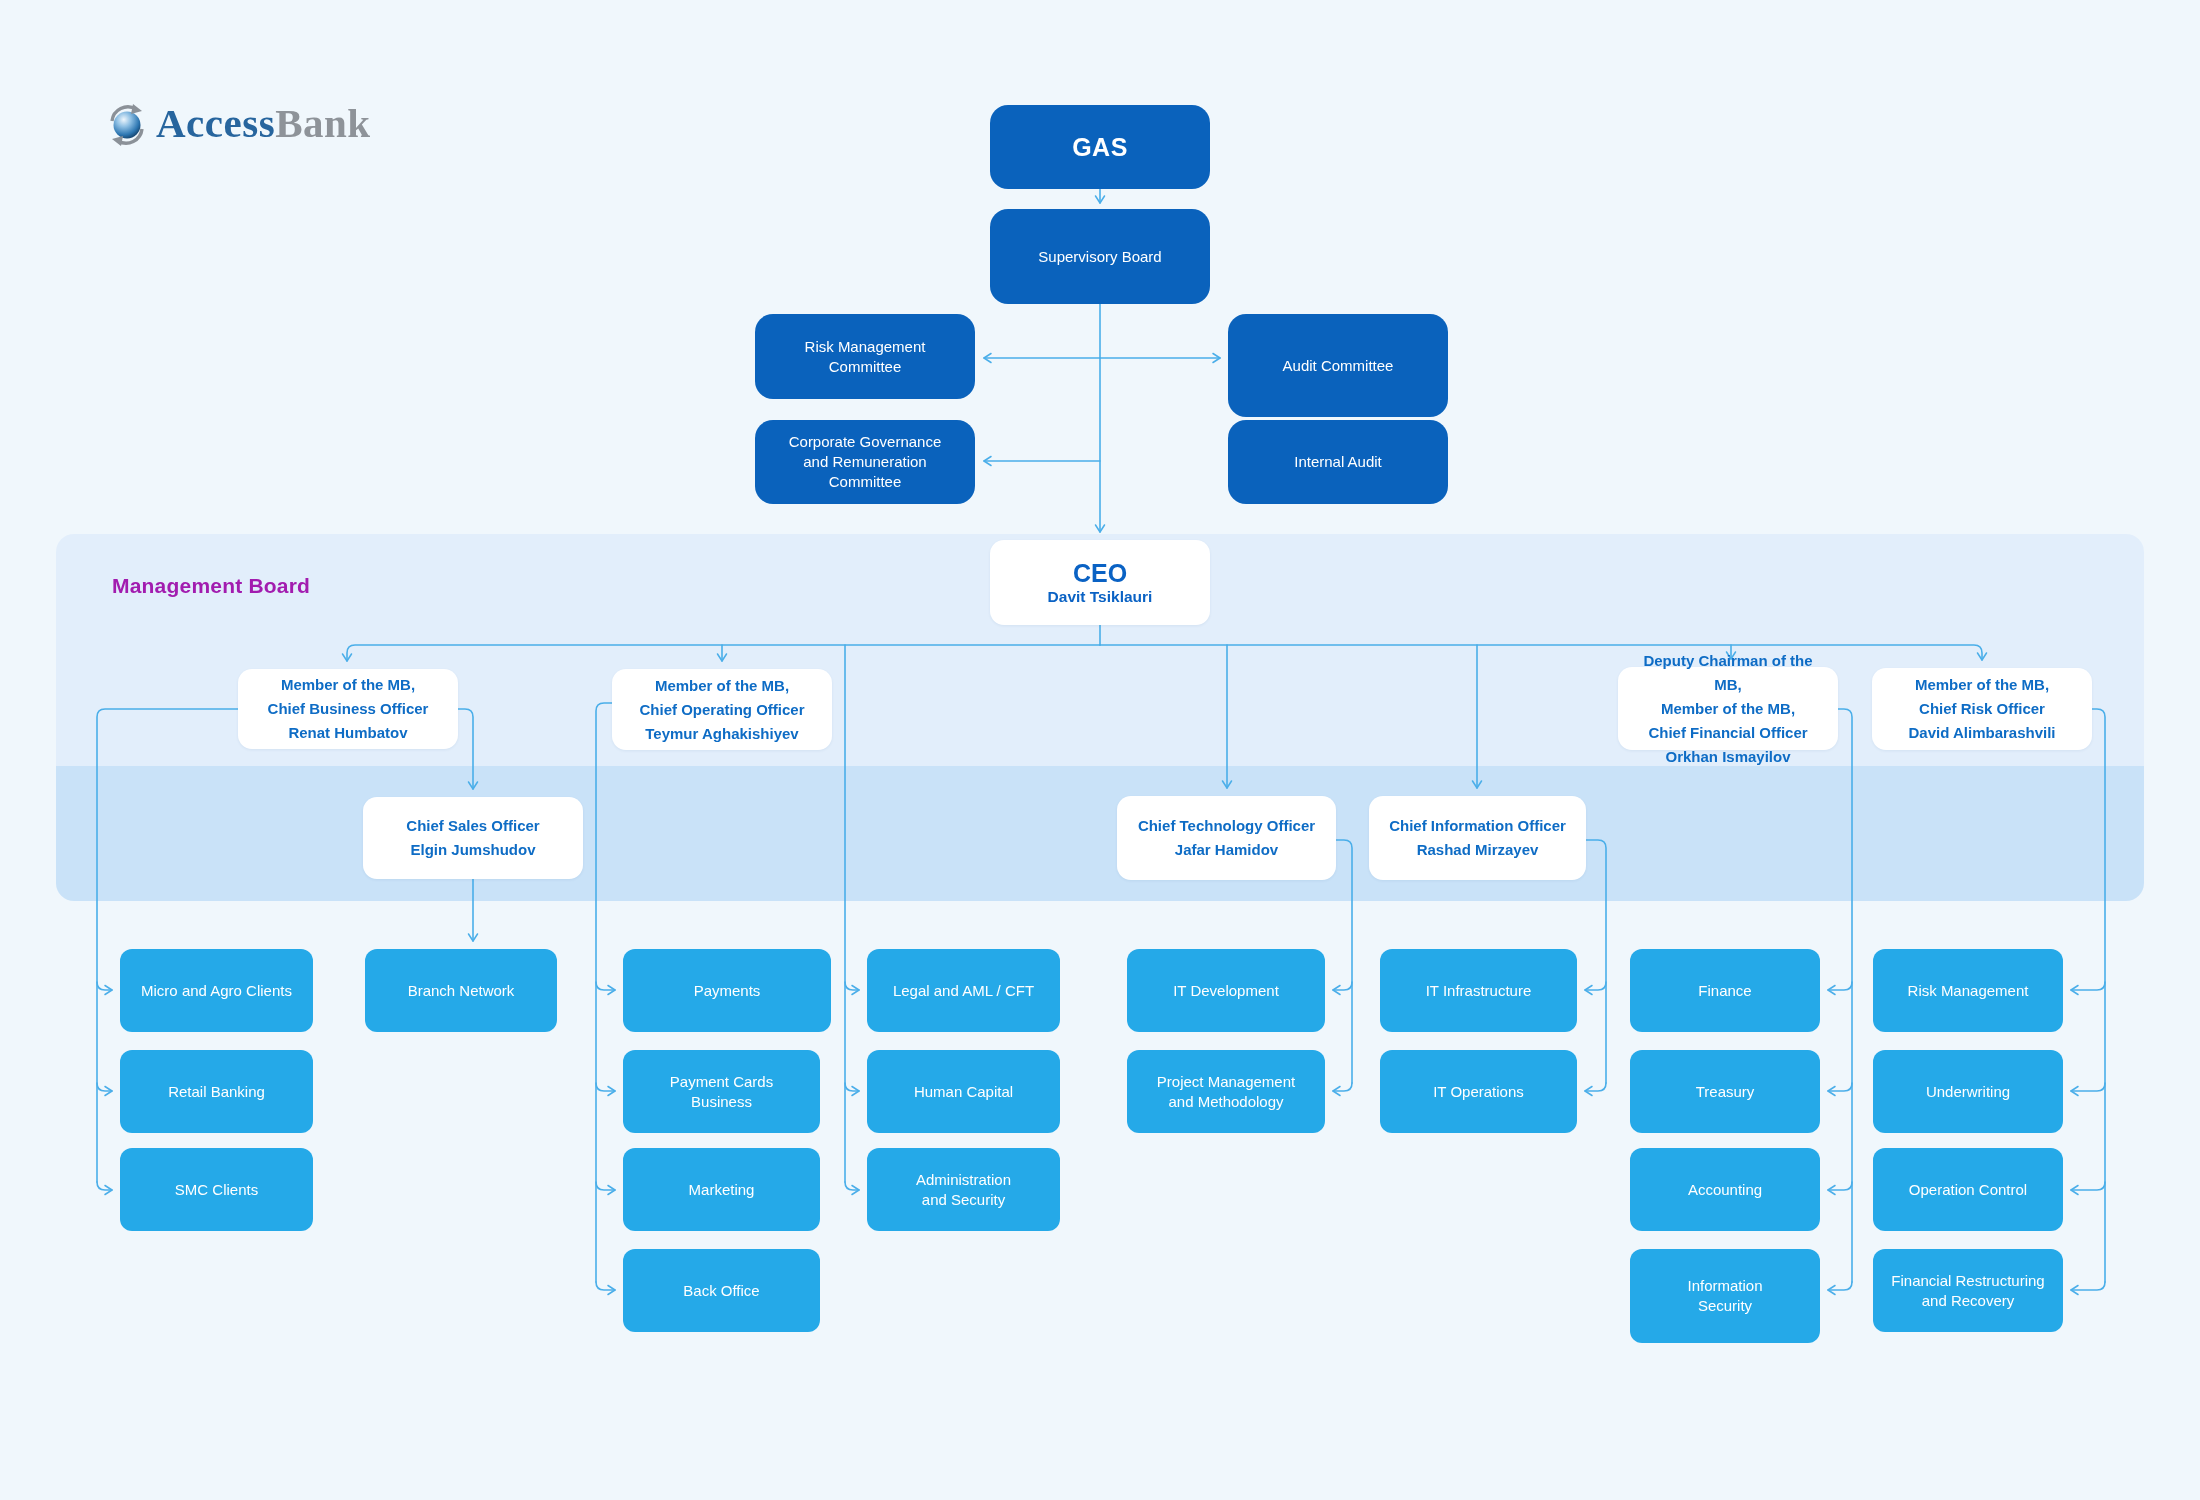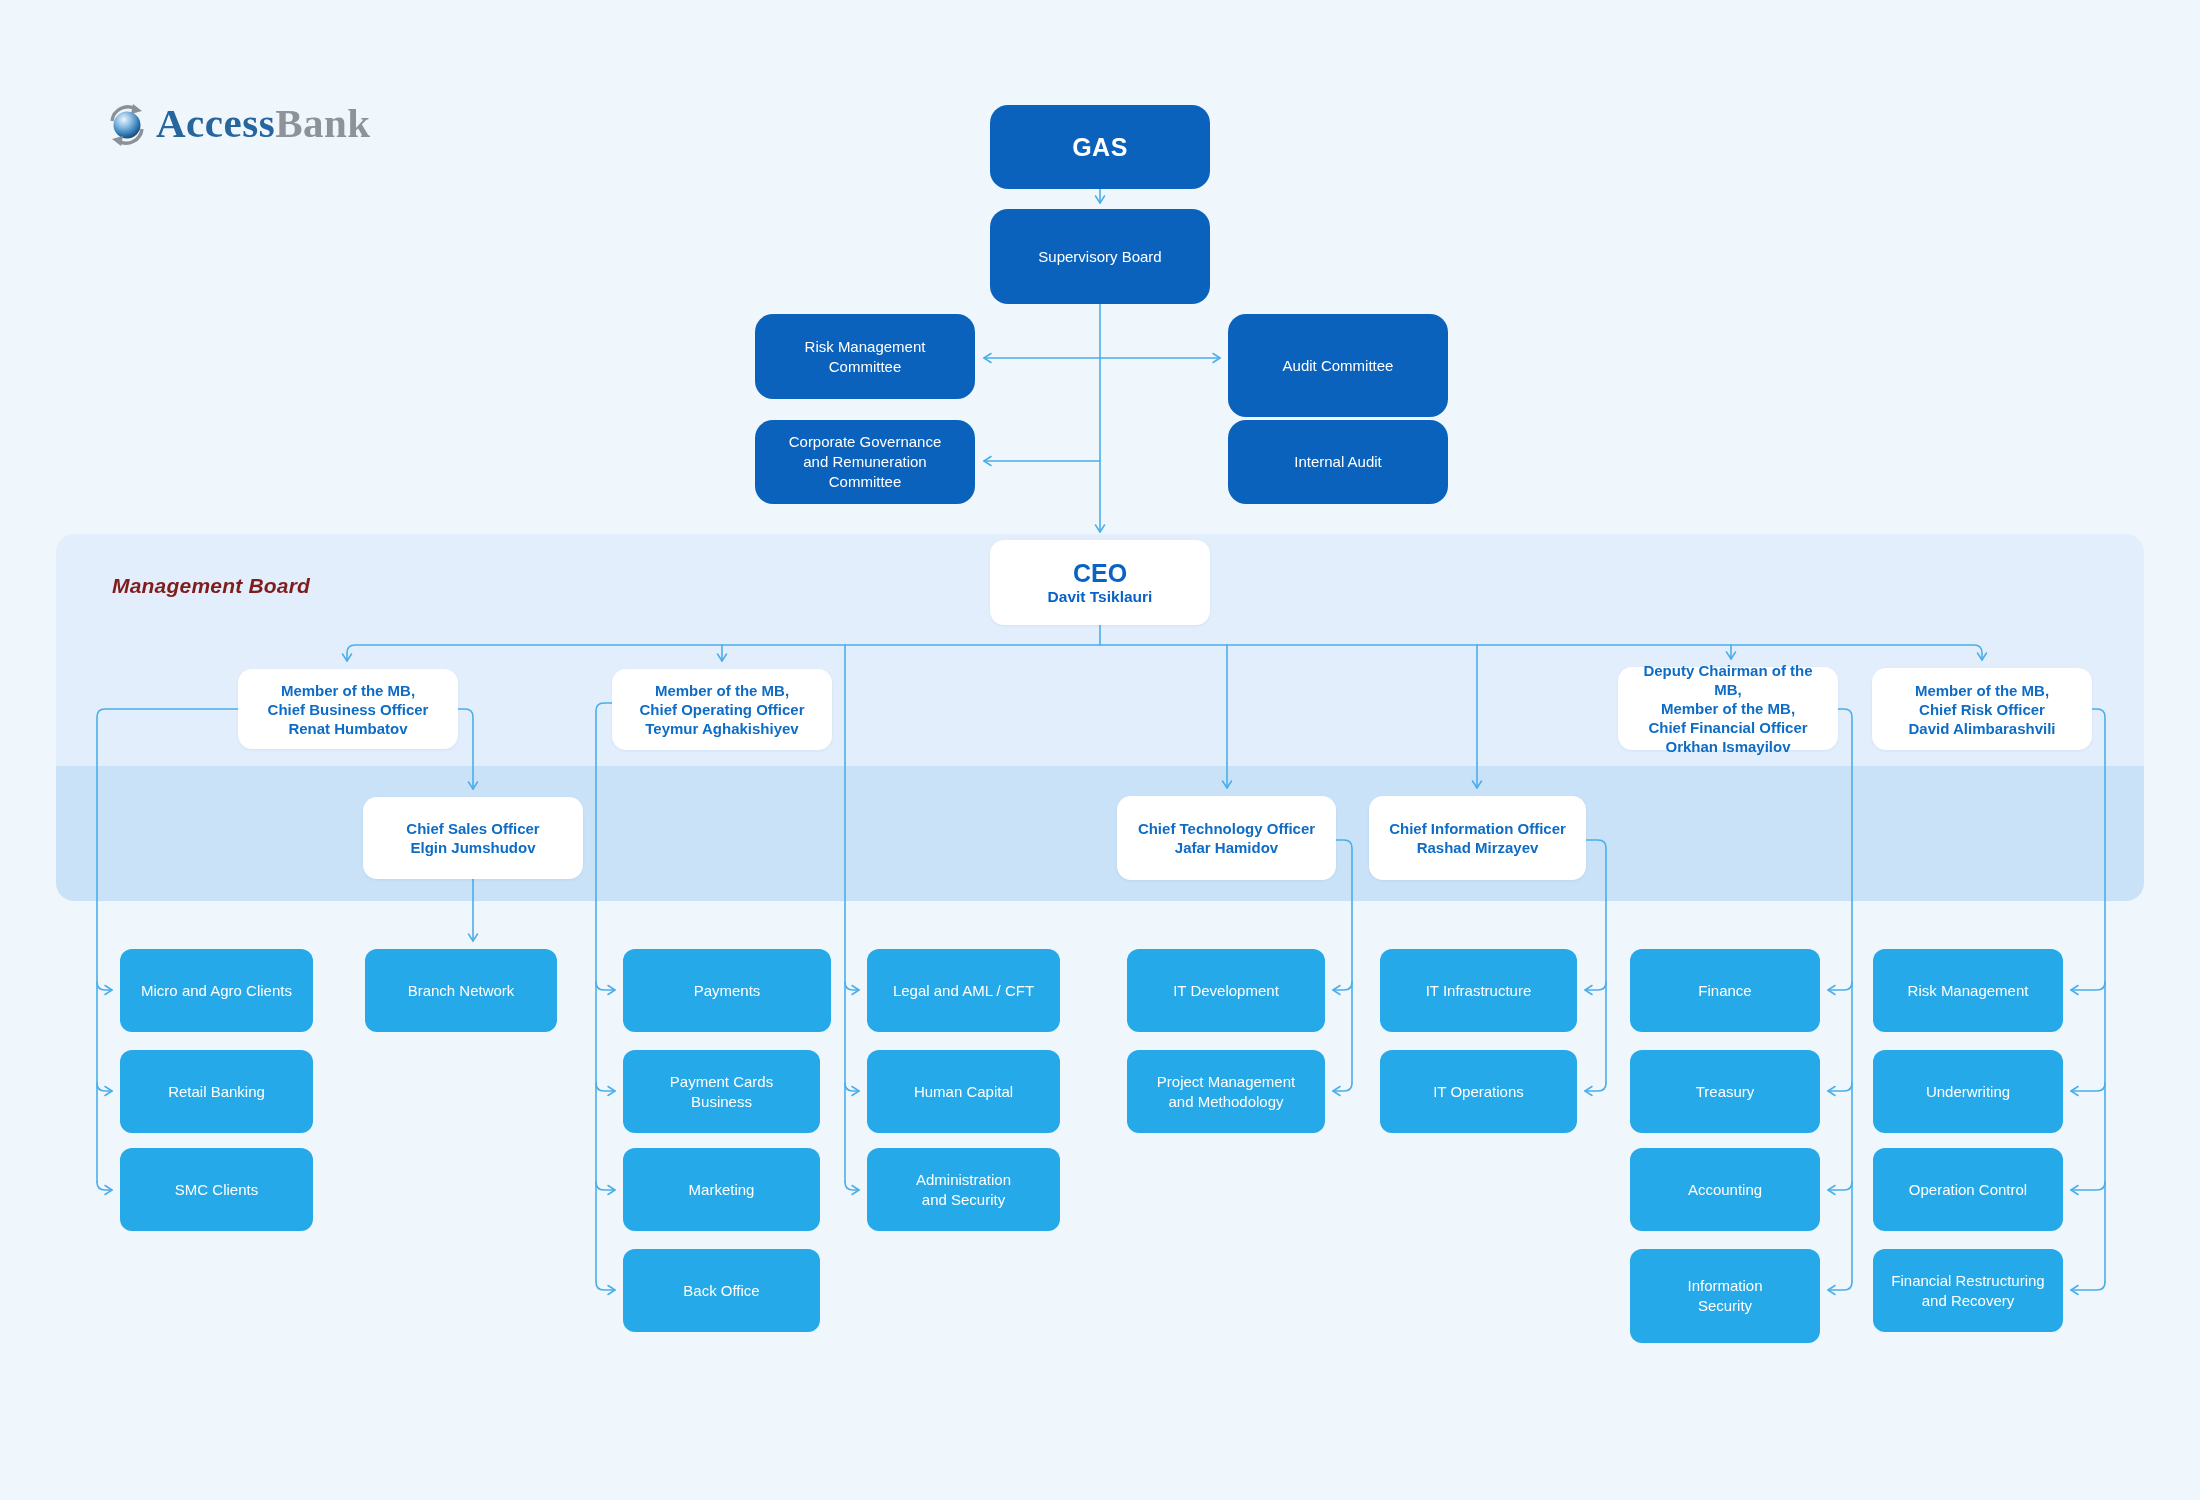--- a/index.html
+++ b/index.html
@@ -5,33 +5,33 @@
 <style>
   html,body{margin:0;padding:0;background:#f0f7fc;}
   .canvas{
     position:relative;width:2200px;height:1500px;background:#f0f7fc;
     font-family:"Liberation Sans",sans-serif;overflow:hidden;margin-top:17px;
   }
   .wires{position:absolute;left:0;top:0;z-index:2;}
   .band{position:absolute;left:56px;top:517px;width:2088px;height:367px;border-radius:18px;overflow:hidden;z-index:1;}
   .band .band-top{position:absolute;left:0;top:0;width:100%;height:232px;background:#e2eefb;}
   .band .band-bottom{position:absolute;left:0;top:232px;width:100%;height:135px;background:#c9e2f8;}
-  .band-label{position:absolute;left:56px;top:40px;font-size:21px;font-weight:600;color:#7f1d1d;letter-spacing:.2px;font-style:italic;}
+  .band-label{position:absolute;left:56px;top:40px;font-size:21px;font-weight:600;color:#a21caf;letter-spacing:.2px;}
   .node{
     position:absolute;z-index:3;display:flex;flex-direction:column;align-items:center;justify-content:center;
     text-align:center;box-sizing:border-box;padding:6px 10px;
   }
   .lbl{white-space:pre-line;}
   .dark{background:#0a62bc;border-radius:18px;color:#fff;}
   .dark .lbl{font-size:15px;line-height:20px;font-weight:500;color:#fff;}
   .dark .t-lg{font-size:25px;font-weight:700;letter-spacing:.5px;color:#fff;}
   .cyan{background:#25a9e8;border-radius:12px;}
   .cyan .lbl{font-size:15px;line-height:20px;font-weight:500;color:#fff;}
   .white{background:#ffffff;border-radius:14px;box-shadow:0 1px 3px rgba(10,70,130,.07);}
-  .white .lbl{font-size:15px;line-height:19px;font-weight:600;color:#0e6cc5;}
+  .white .lbl{font-size:15px;line-height:24px;font-weight:600;color:#0e6cc5;}
   .ceo-title{font-size:25px;line-height:27px;font-weight:700;color:#0a62c4;}
   .ceo-name{font-size:15.5px;line-height:19px;font-weight:700;color:#0a62c4;}
   .logo{position:absolute;left:104px;top:82px;display:flex;align-items:center;z-index:3;}
   .logo-text{font-family:"Liberation Serif",serif;font-size:41px;font-weight:700;letter-spacing:.5px;margin-left:6px;}
   .logo-access{color:#27659e;}
   .logo-bank{color:#8e9399;}
 </style>
 </head>
 <body>
 

